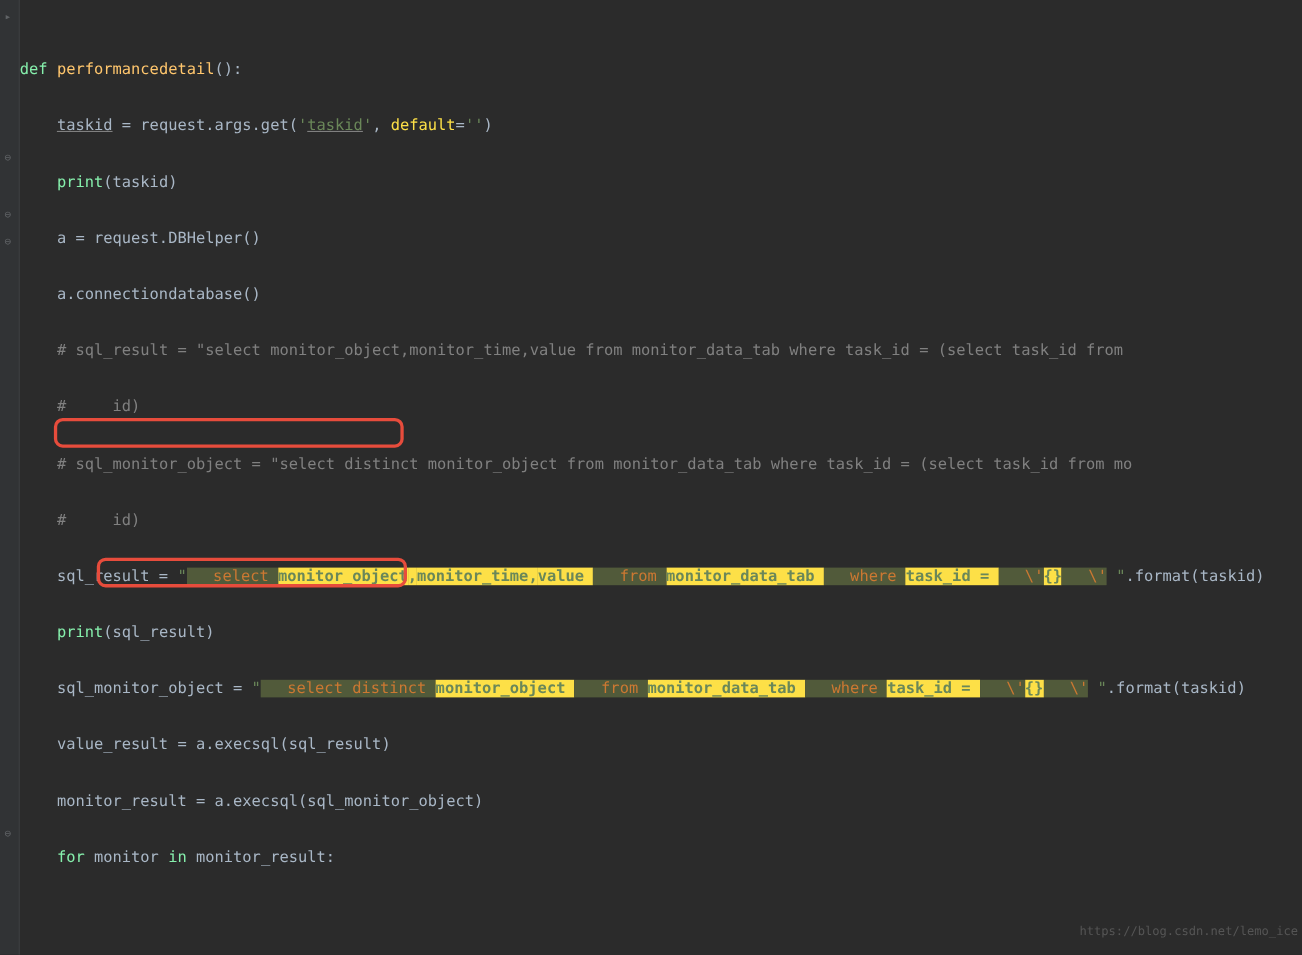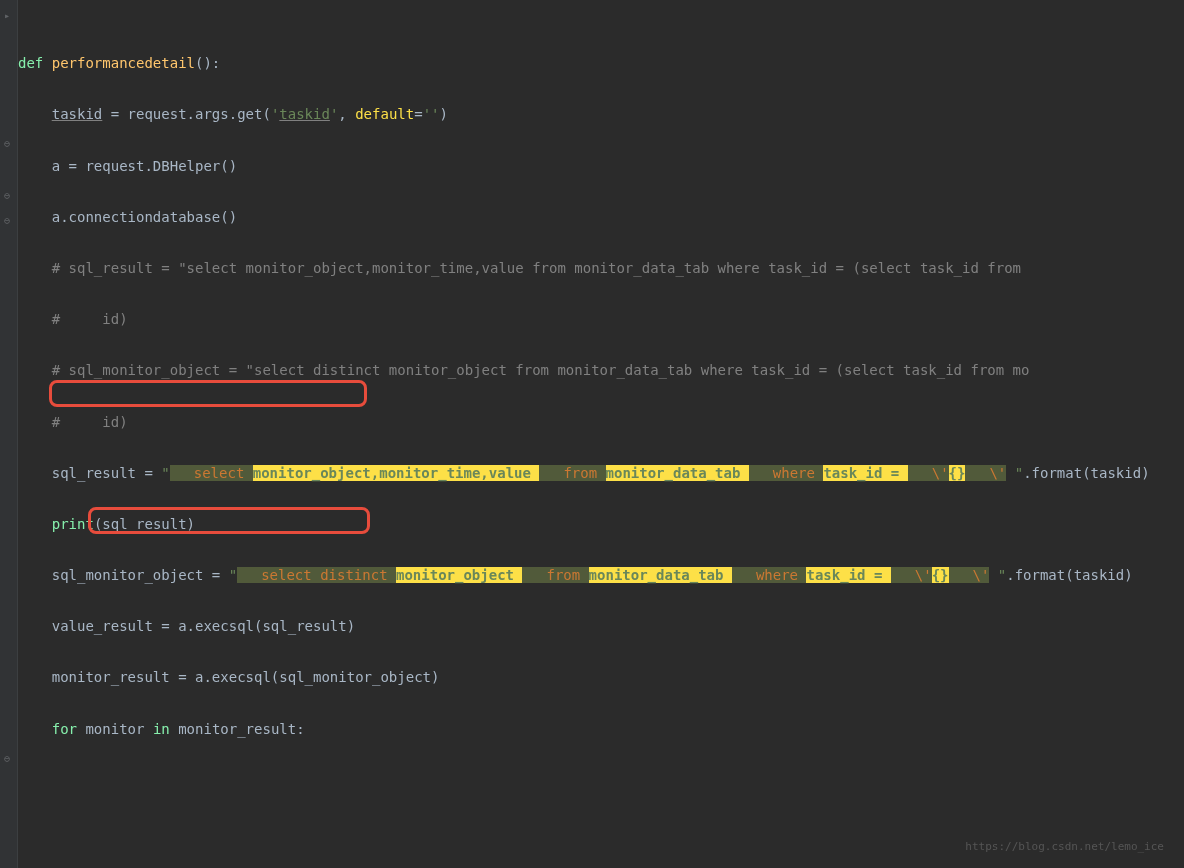--- a/index.html
+++ b/index.html
@@ -53,40 +53,41 @@
 .sqlkw { color: #cc7832; background: #515a3a; padding-left: 24px; }
 .redbox {
   position: absolute;
   border: 3px solid #e74c3c;
   border-radius: 8px;
   pointer-events: none;
 }
 .watermark {
   position: absolute;
   bottom: 8px;
-  right: 20px;
+  right: 4px;
   color: #555;
   font-size: 11px;
 }
 </style>
 </head>
 <body>
 
 <div class="editor">
   <div class="gutter">
     <span class="fold-mark" style="top:3px">▸</span>
     <span class="fold-mark" style="top:131px">⊖</span>
     <span class="fold-mark" style="top:183px">⊖</span>
     <span class="fold-mark" style="top:208px">⊖</span>
     <span class="fold-mark" style="top:746px">⊖</span>
   </div>
   <div class="code">
 
 <div class="line"><span class="kw">def </span><span class="fn">performancedetail</span><span>():</span></div>
 <div class="line"><span>    </span><span class="underline">taskid</span><span> = request.args.get(</span><span class="str">'</span><span class="str underline">taskid</span><span class="str">'</span><span>, </span><span class="arg">default</span><span>=</span><span class="str">''</span><span>)</span></div>
+<div class="line"><span>    </span><span class="kw">print</span><span>(taskid)</span></div>
 <div class="line"><span>    a = request.DBHelper()</span></div>
 <div class="line"><span>    a.connectiondatabase()</span></div>
 <div class="line"><span>    </span><span class="cmt"># sql_result = "select monitor_object,monitor_time,value from monitor_data_tab where task_id = (select task_id from </span></div>
 <div class="line"><span>    </span><span class="cmt">#     id)</span></div>
 <div class="line"><span>    </span><span class="cmt"># sql_monitor_object = "select distinct monitor_object from monitor_data_tab where task_id = (select task_id from mo</span></div>
 <div class="line"><span>    </span><span class="cmt">#     id)</span></div>
 <div class="line"><span>    sql_result = </span><span class="str">"</span><span class="sqlkw">select </span><span class="strhl">monitor_object</span><span class="strhl">,</span><span class="strhl">monitor_time</span><span class="strhl">,</span><span class="strhl">value </span><span class="sqlkw">from </span><span class="strhl">monitor_data_tab </span><span class="sqlkw">where </span><span class="strhl">task_id = </span><span class="sqlkw">\'</span><span class="strhl">{}</span><span class="sqlkw">\'</span><span class="str"> "</span><span>.format(taskid)</span></div>
 <div class="line"><span>    </span><span class="kw">print</span><span>(sql_result)</span></div>
 <div class="line"><span>    sql_monitor_object = </span><span class="str">"</span><span class="sqlkw">select distinct </span><span class="strhl">monitor_object </span><span class="sqlkw">from </span><span class="strhl">monitor_data_tab </span><span class="sqlkw">where </span><span class="strhl">task_id = </span><span class="sqlkw">\'</span><span class="strhl">{}</span><span class="sqlkw">\'</span><span class="str"> "</span><span>.format(taskid)</span></div>
 <div class="line"><span>    value_result = a.execsql(sql_result)</span></div>

